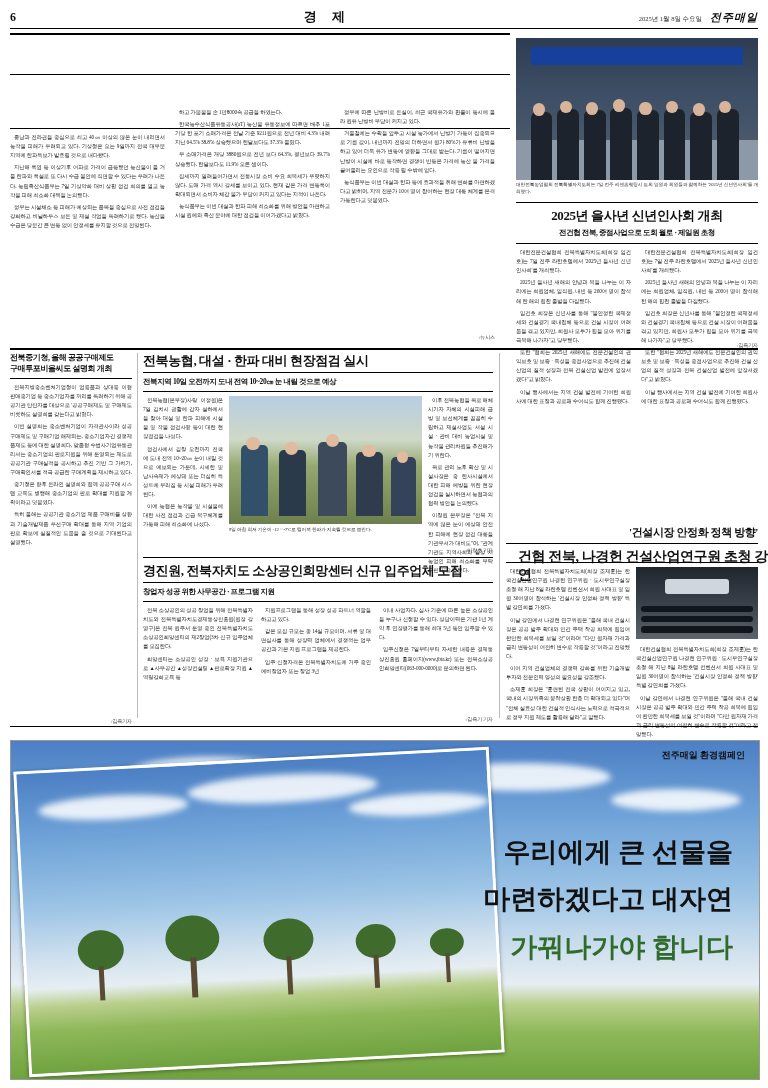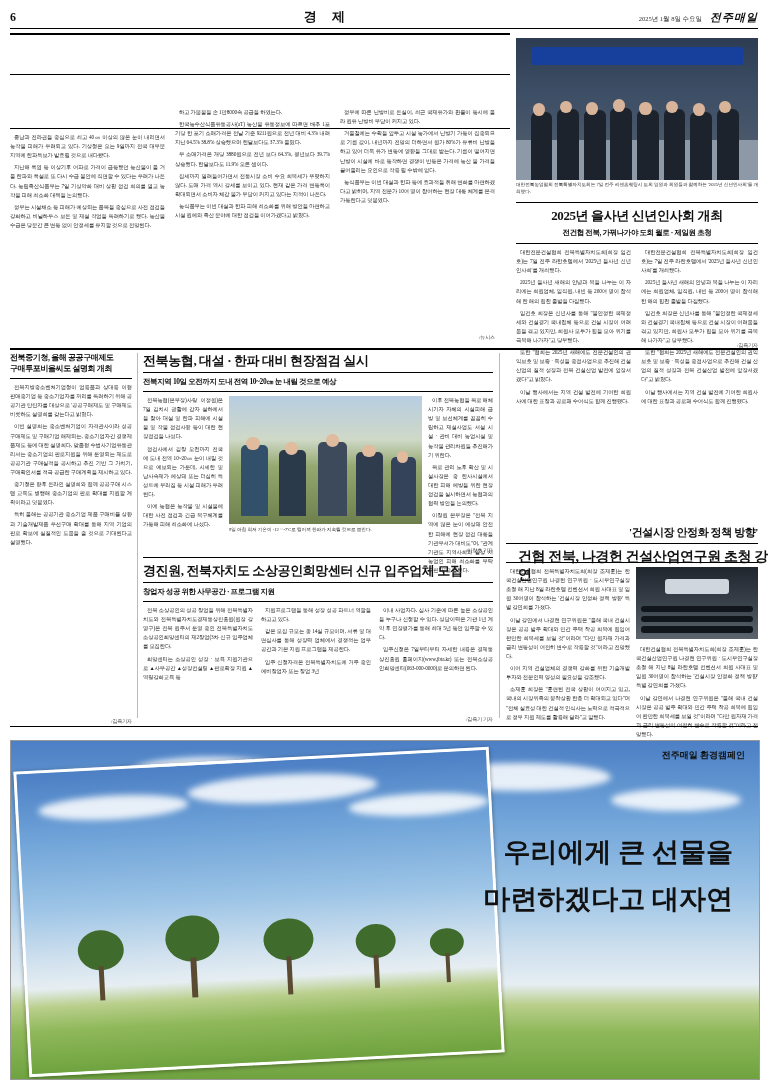--- a/index.html
+++ b/index.html
@@ -159,21 +159,21 @@
     <div class="gp-person" style="left:61%;width:9%;height:50%;"></div>
       <div class="gp-head" style="left:62%;bottom:47%;width:5%;height:9%;"></div>
     <div class="gp-person" style="left:72%;width:9%;height:48%;"></div>
       <div class="gp-head" style="left:73%;bottom:45%;width:5%;height:9%;"></div>
     <div class="gp-person" style="left:83%;width:9%;height:50%;"></div>
       <div class="gp-head" style="left:84%;bottom:47%;width:5%;height:9%;"></div>
   </div>
   <div class="cap" style="left:516px;top:182px;width:242px;">대한전북농업협회 전북특별자치도회는 7일 전주 리센츠웨딩시 도회 임원과 회원들과 함께하는 '2025년 신년인사회'를 개최했다.</div>
   <div class="hr thin" style="left:516px;top:202px;width:242px;"></div>
   <div class="sec-title" style="left:516px;top:207px;width:242px;text-align:center;font-size:13px;">2025년 을사년 신년인사회 개최</div>
-  <div class="sec-title" style="left:516px;top:228px;width:242px;text-align:center;font-size:7.5px;">전건협 전북, 가꿔나가야 도회 월로 · 제일원 초청</div>
+  <div class="sec-title" style="left:516px;top:228px;width:242px;text-align:center;font-size:7.5px;">전건협 전북, 중점사업으로 도회 월로 · 제일원 초청</div>
   <div class="hr thin" style="left:516px;top:243px;width:242px;"></div>
   <div class="col" style="left:516px;top:248px;width:115px;height:95px;">
       <p>대한전문건설협회 전북특별자치도회(회장 임건호)는 7일 전주 라한호텔에서 '2025년 을사년 신년인사회'를 개최했다.</p>
       <p>2025년 을사년 새해의 안녕과 복을 나누는 이 자리에는 회원업체, 임직원, 내빈 등 200여 명이 참석해 한 해의 힘찬 출발을 다짐했다.</p>
       <p>임건호 회장은 신년사를 통해 "불안정한 국제정세와 건설경기 국내침체 등으로 건설 시장이 어려움을 겪고 있지만, 회원사 모두가 힘을 모아 위기를 극복해 나가자"고 당부했다.</p>
       <p>또한 "협회는 2025년 새해에도 전문건설인의 권익보호 및 보증 · 육성을 중점사업으로 추진해 건설 산업의 질적 성장과 전북 건설산업 발전에 앞장서겠다"고 밝혔다.</p>
       <p>이날 행사에서는 지역 건설 발전에 기여한 회원사에 대한 표창과 공로패 수여식도 함께 진행됐다.</p>
     </div>
   <div class="col" style="left:641px;top:248px;width:117px;height:95px;">
       <p>대한전문건설협회 전북특별자치도회(회장 임건호)는 7일 전주 라한호텔에서 '2025년 을사년 신년인사회'를 개최했다.</p>
@@ -318,16 +318,17 @@
       <div class="tree" style="left:404px;top:176px;width:34px;height:54px;">
         <div class="canopy" style="left:0;top:0;width:34px;height:28px;"></div>
         <div class="trunk" style="left:15px;top:25px;width:4px;height:29px;"></div>
       </div>
     </div>
 
     <div class="ad-label">전주매일 환경캠페인</div>
     <div class="ad-text">
       <div>우리에게 큰 선물을</div>
       <div>마련하겠다고 대자연</div>
+      <div class="green">가꿔나가야 합니다</div>
     </div>
   </div>
 
 </div>
 
 </body></html>

